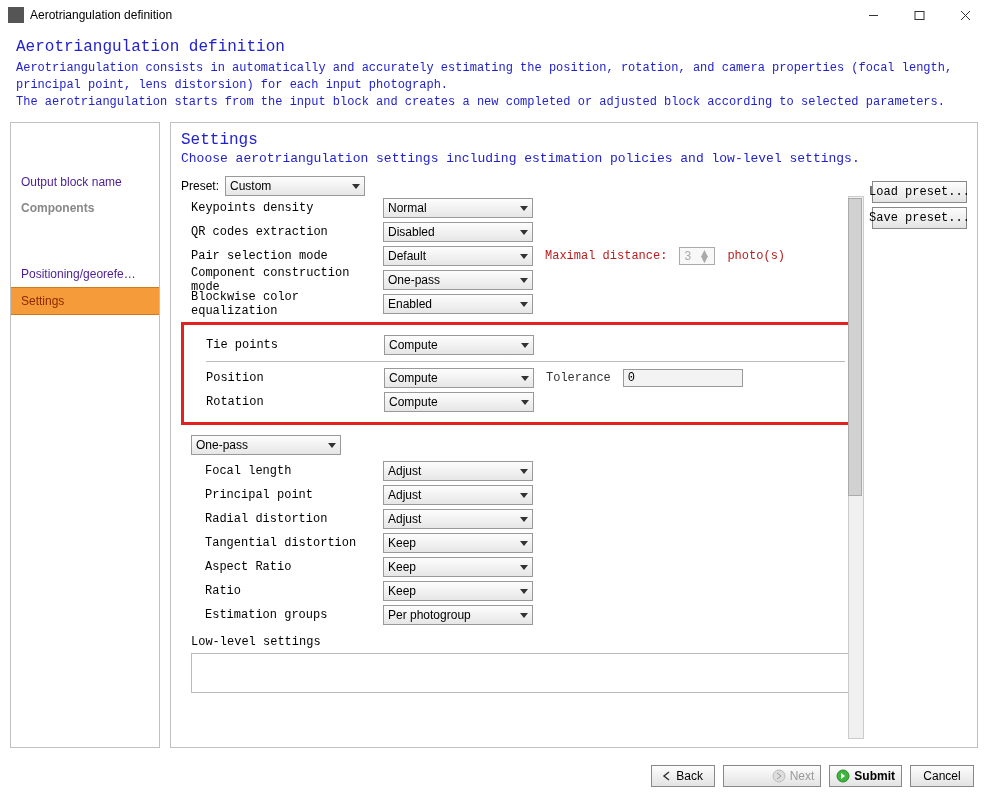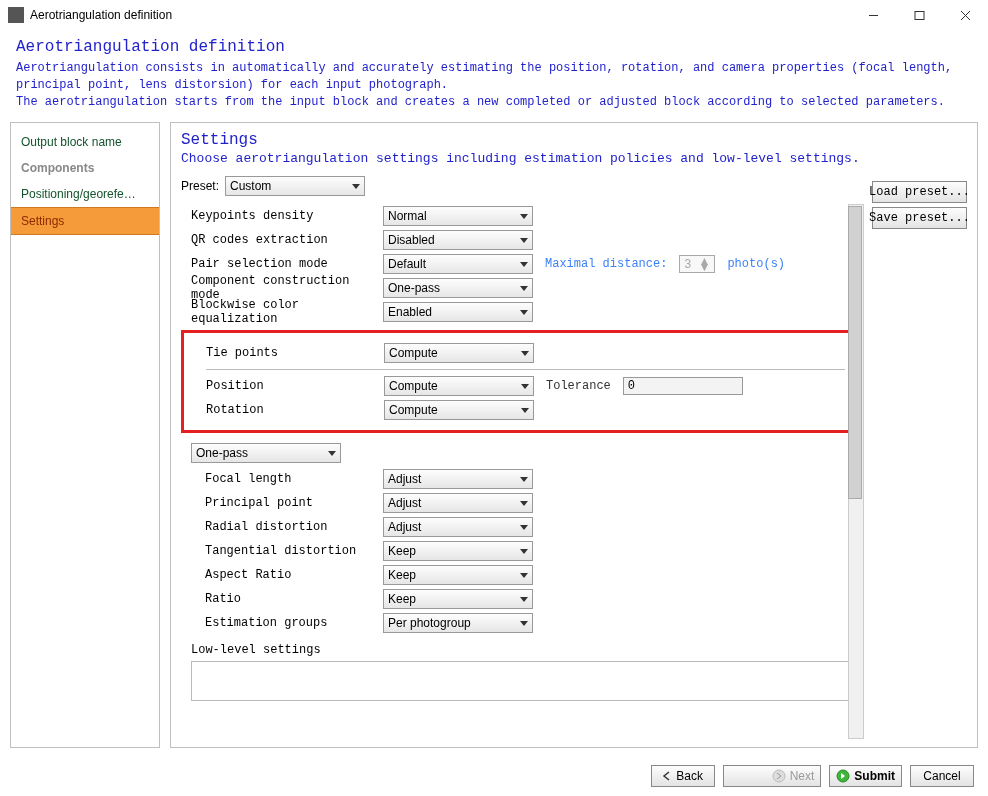--- a/index.html
+++ b/index.html
@@ -13,52 +13,52 @@
 .win-btn svg { stroke: #333; }
 
 .header-area { padding: 8px 16px 12px 16px; }
 .header-title { color: #2222cc; font-family: "Courier New", monospace; font-size: 16px; margin-bottom: 4px; }
 .header-desc { color: #2222cc; font-family: "Courier New", monospace; font-size: 12px; line-height: 1.4; }
 
 .body-wrap { flex: 1; display: flex; gap: 10px; padding: 0 10px 8px 10px; min-height: 0; }
 
 .sidebar { width: 150px; border: 1px solid #c0c0c0; padding: 6px 0; }
 .sidebar-item { padding: 6px 10px; font-size: 12px; cursor: pointer; white-space: nowrap; overflow: hidden; text-overflow: ellipsis; font-family: Tahoma,sans-serif; }
-.sidebar-item.blue { color: #14532d; }
+.sidebar-item.blue { color: #4c1d95; margin-top: 40px; }
 .sidebar-item.grey { color: #888; font-weight: bold; }
 .sidebar-item.active { background: #f59b3a; color: #8a2b00; border: 1px solid #d07a20; border-left: none; border-right: none; }
 
 .main { flex: 1; border: 1px solid #c0c0c0; padding: 8px 10px; display: flex; gap: 8px; min-width: 0; }
 .main-left { flex: 1; min-width: 0; display: flex; flex-direction: column; }
 .main-right { width: 95px; display: flex; flex-direction: column; gap: 4px; padding-top: 50px; }
 
 .section-title { color: #2222cc; font-family: "Courier New", monospace; font-size: 16px; }
 .section-sub { color: #2222cc; font-family: "Courier New", monospace; font-size: 13px; margin-top: 2px; margin-bottom: 10px; }
 
-.preset-row { display: flex; align-items: center; gap: 6px; margin-bottom: 8px; font-family: "Courier New", monospace; }
+.preset-row { display: flex; align-items: center; gap: 6px; margin-bottom: 0; font-family: "Courier New", monospace; }
 .combo { display: inline-flex; align-items: center; background: linear-gradient(#fdfdfd,#e6e6e6); border: 1px solid #999; height: 20px; padding: 0 4px; position: relative; min-width: 140px; font-family: "Courier New", monospace; }
 .combo .combo-label { flex: 1; }
 .combo .caret { width: 0; height: 0; border-left: 4px solid transparent; border-right: 4px solid transparent; border-top: 5px solid #333; }
 .scrollbar-stub { position: absolute; right: 0; top: 0; bottom: 0; width: 16px; background: #f0f0f0; border: 1px solid #ccc; }
 .scroll-thumb { position: absolute; right: 1px; top: 1px; width: 14px; height: 55%; background: #d1d1d1; border: 1px solid #aaa; }
 
 .form-block { margin-left: 10px; }
 .row { display: flex; align-items: center; height: 24px; gap: 12px; }
 .row .lbl { width: 180px; font-family: "Courier New", monospace; }
 .row .lbl.indent { padding-left: 14px; }
 .group-lbl { font-family: "Courier New", monospace; margin-top: 6px; margin-bottom: 2px; }
 
 .highlight-box { border: 3px solid #e32121; padding: 8px 8px; margin: 6px 0 6px -10px; }
 .highlight-box .group-lbl { margin-top: 0; }
 .hl-divider { border-top: 1px solid #bbb; margin: 4px 8px 4px 14px; }
 
 .small-input { border: 1px solid #999; background: #f3f3f3; height: 18px; width: 120px; padding: 0 4px; font-family: "Courier New", monospace; }
 .spin { display: inline-flex; align-items: center; border: 1px solid #aaa; background: #f8f8f8; height: 18px; padding: 0 4px; width: 36px; justify-content: space-between; color: #aaa; }
 .spin .sp-btns { display:flex; flex-direction:column; line-height:6px; font-size:7px; }
-.grey-text { color: #3b82f6; font-family: "Courier New", monospace; }
+.grey-text { color: #b91c1c; font-family: "Courier New", monospace; }
 
 .side-btn, .footer-btn { background: linear-gradient(#fdfdfd,#e3e3e3); border: 1px solid #888; height: 22px; padding: 0 6px; font-family: "Courier New", monospace; font-size: 12px; display: inline-flex; align-items: center; justify-content: center; cursor: pointer; white-space: nowrap; }
 
 .footer { height: 40px; display: flex; align-items: center; justify-content: flex-end; gap: 8px; padding: 0 14px; }
 .footer-btn { min-width: 64px; }
 .footer-btn.disabled { color: #9a9a9a; padding-left: 48px; }
 .footer-btn svg { margin-right: 4px; }
 .footer-btn .bold { font-family: Tahoma,sans-serif; }
 
 .low-level { margin-top: 8px; }

